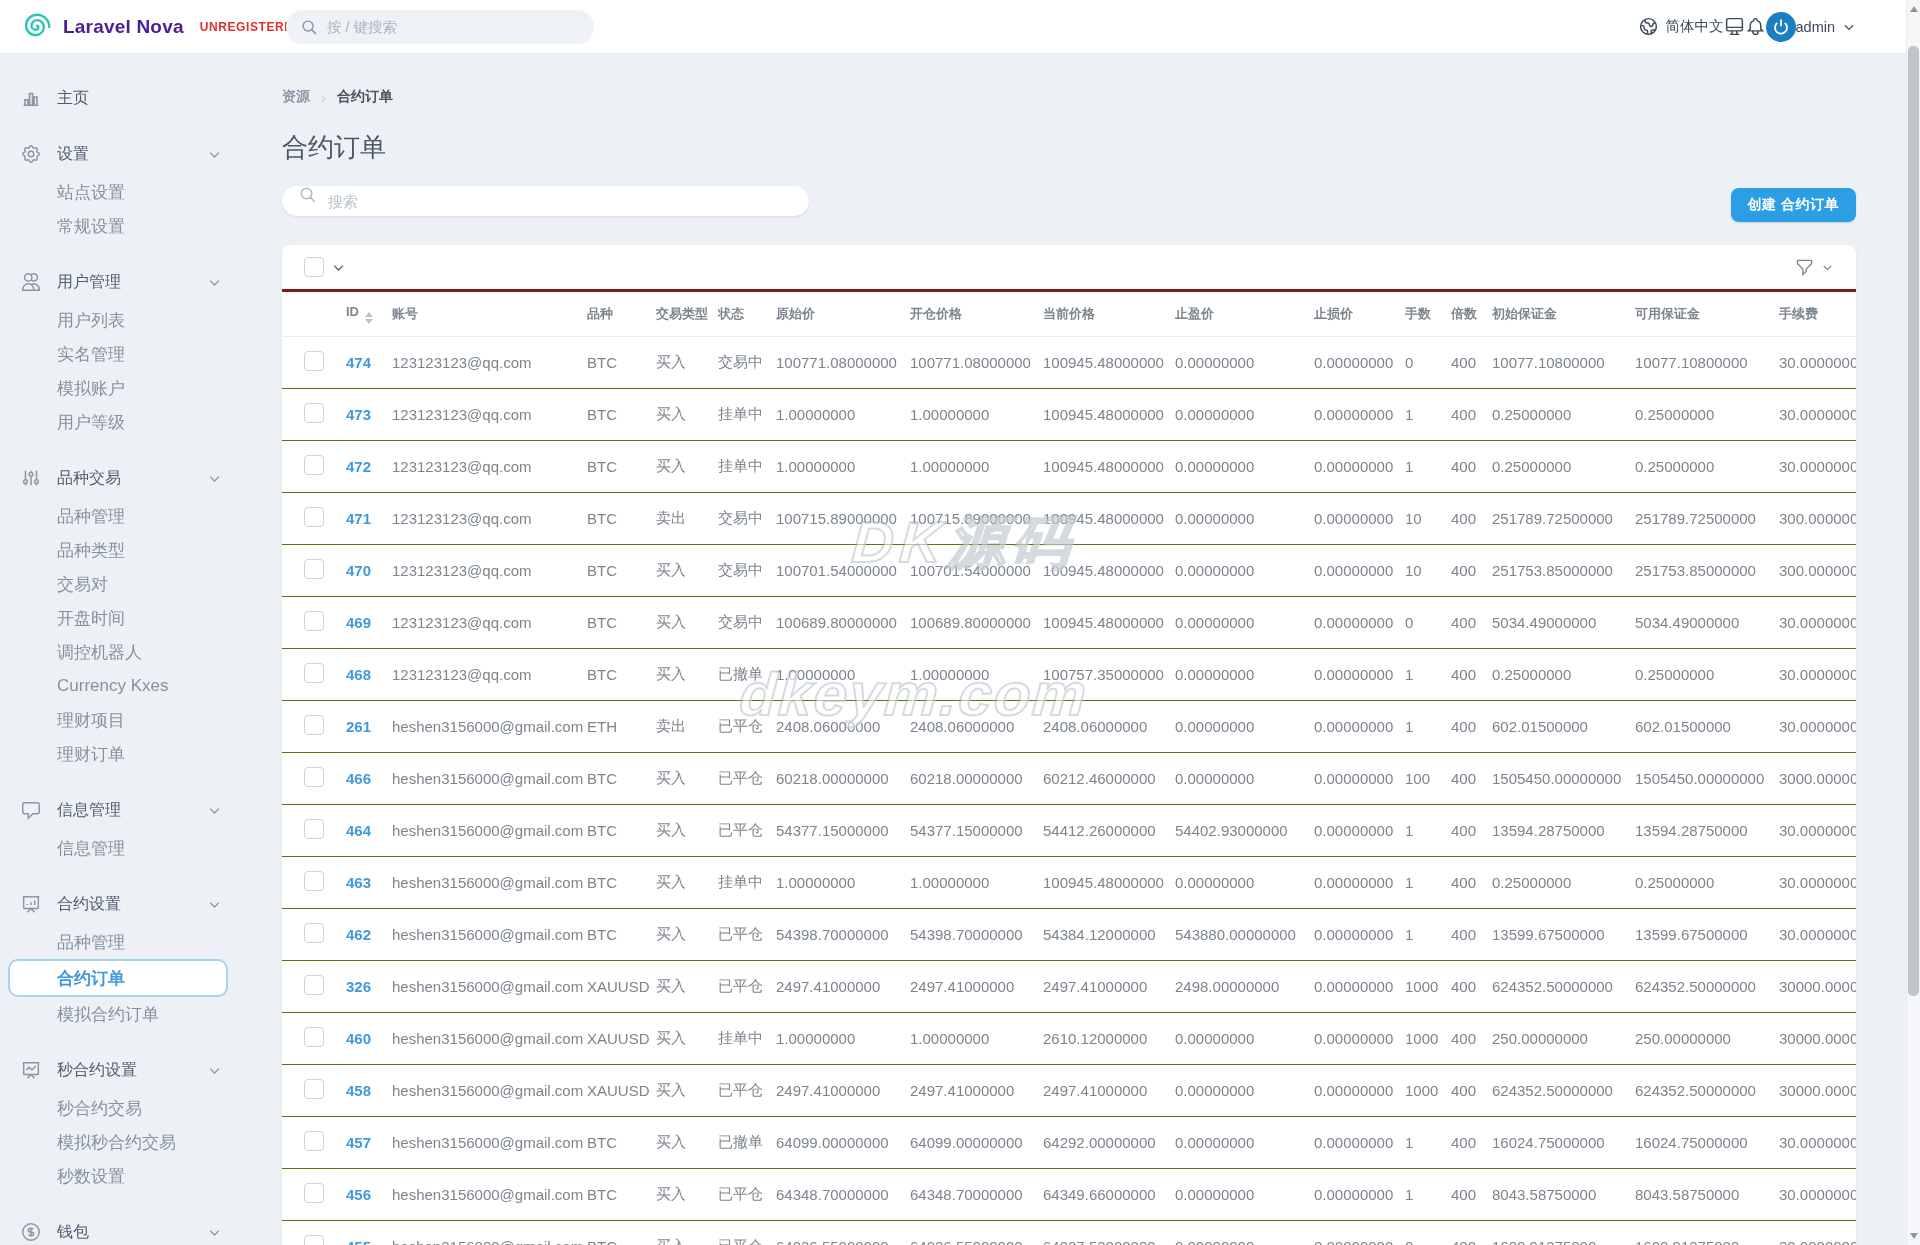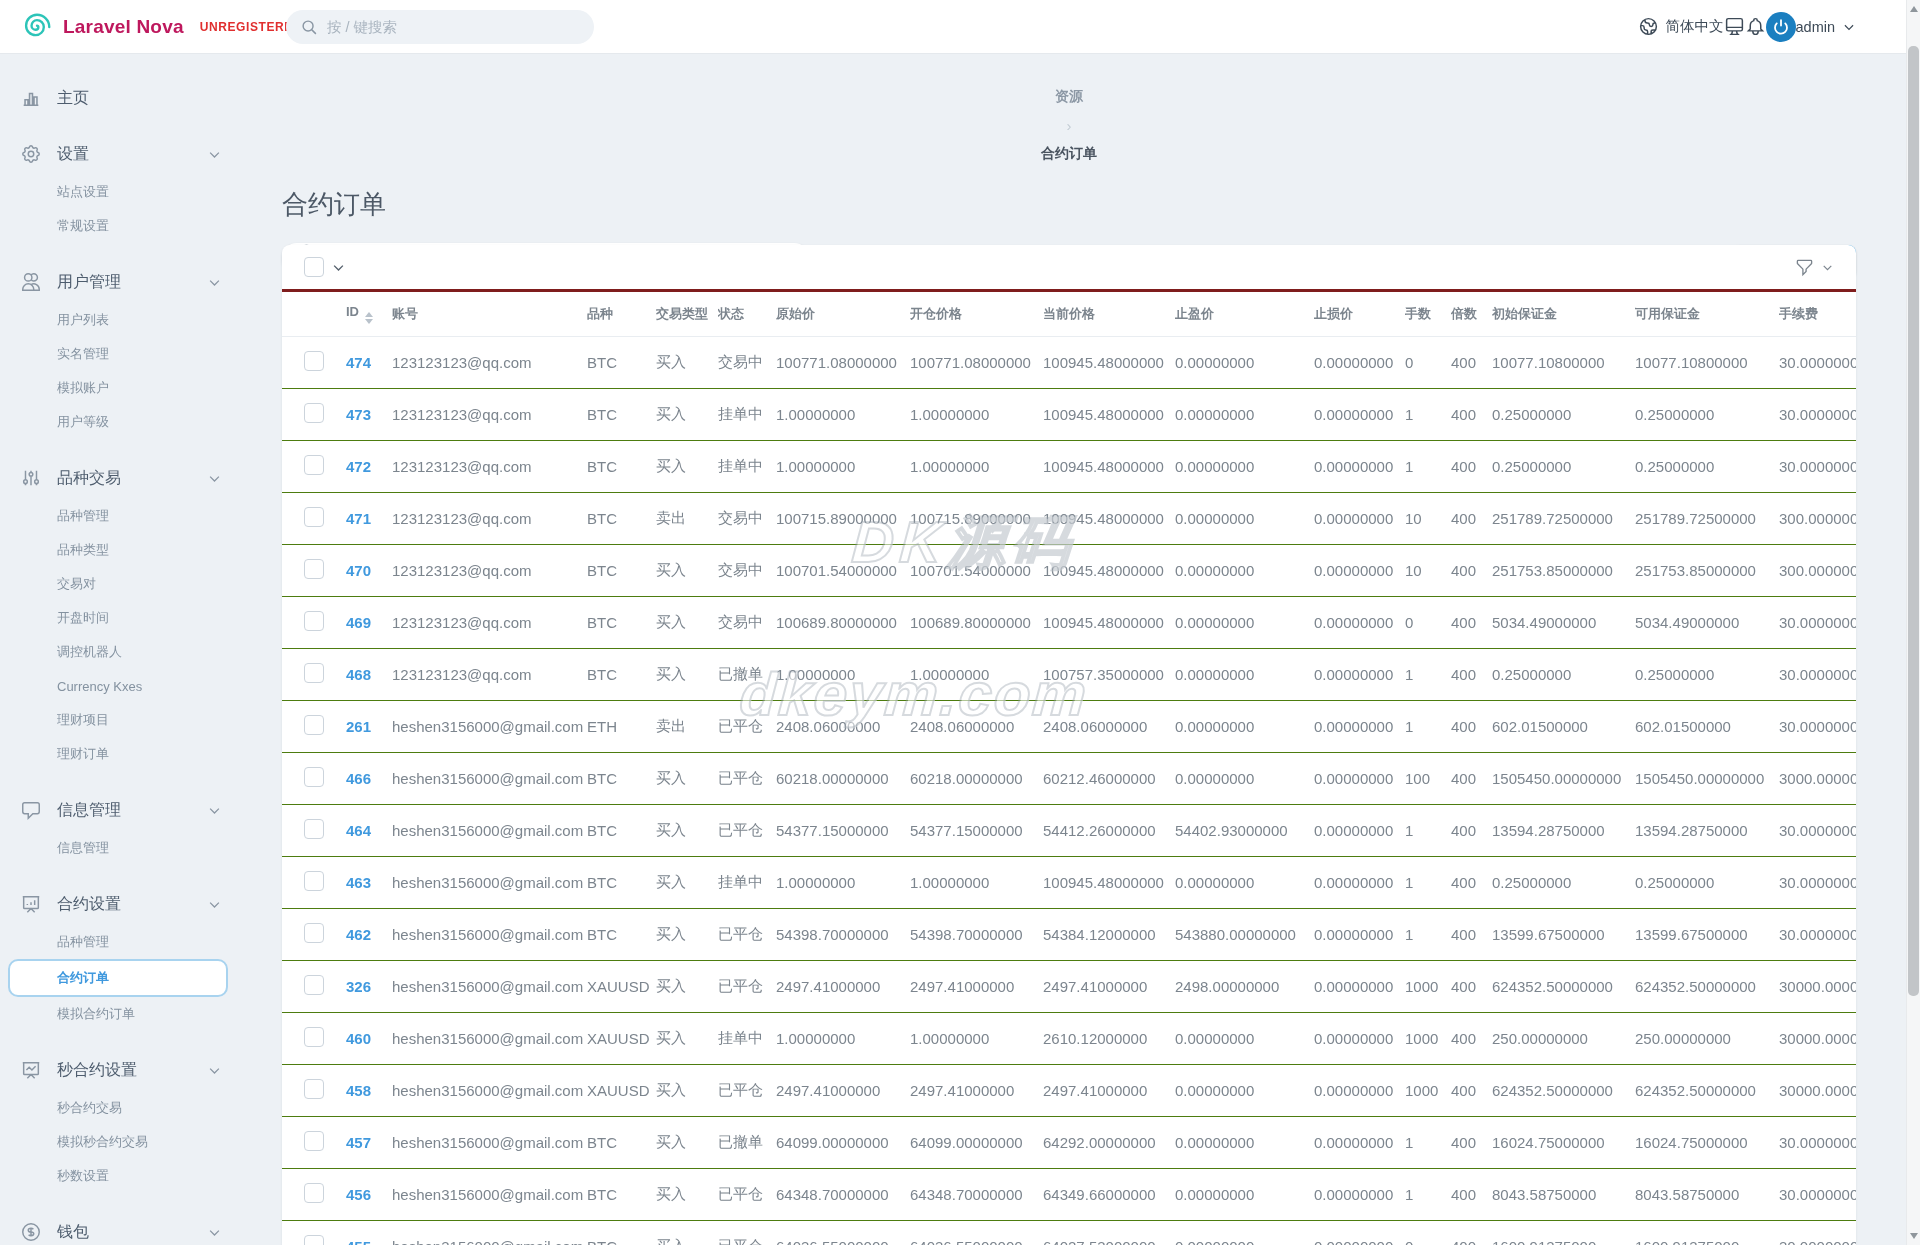--- a/index.html
+++ b/index.html
@@ -13,21 +13,21 @@
   svg { display:block; }
 
   
   .navbar {
     position:absolute; top:0; left:0; width:1920px; height:54px;
     background:#ffffff; border-bottom:1px solid #e5e9ed;
     display:flex; align-items:center; z-index:6;
   }
   .brand-wrap { display:flex; align-items:center; gap:11px; padding-left:22px; cursor:pointer; }
   .brand-logo svg { width:30px; height:30px; }
-  .brand-name { font-size:19px; font-weight:700; color:#be185d; letter-spacing:.2px; }
+  .brand-name { font-size:19px; font-weight:700; color:#4c1d95; letter-spacing:.2px; }
   .license-badge { margin-left:16px; color:#e02f2f; font-size:12px; font-weight:700; letter-spacing:.6px; }
   .nav-search {
     position:absolute; left:286px; top:10px; width:308px; height:34px;
     background:#eef2f6; border-radius:17px;
     display:flex; align-items:center; gap:9px; padding-left:15px;
   }
   .nav-search svg { width:17px; height:17px; stroke:#8996a3; }
   .nav-search input {
     border:none; outline:none; background:transparent; font-size:14.5px;
     color:#4a5568; width:250px; font-family:inherit;
@@ -47,33 +47,33 @@
   .sidebar { position:absolute; top:54px; left:0; width:260px; padding:26px 0 0 20px; }
   .side-header {
     display:flex; align-items:center; height:36px; gap:15px;
     color:#4e5d6e; font-size:16px; cursor:pointer; padding-right:38px;
   }
   .side-icon svg { width:22px; height:22px; stroke:#8a96a3; }
   .side-chevron { margin-left:auto; }
   .side-chevron svg { width:15px; height:15px; stroke:#8a96a3; }
   .side-children { margin:3px 0 21px 37px; }
   .side-child {
-    height:34px; display:flex; align-items:center; font-size:13px;
+    height:34px; display:flex; align-items:center; font-size:17px;
     color:#8492a0; cursor:pointer; white-space:nowrap;
   }
   .side-child.active {
     border:2px solid #a8d3ef; border-radius:10px; background:#ffffff;
     color:#4099de; font-weight:700;
     margin-left:-49px; padding-left:47px; width:220px; height:38px;
   }
   .side-section.standalone { margin-bottom:20px; }
 
   
   .main { position:absolute; left:282px; top:54px; width:1574px; }
-  .breadcrumb { margin-top:34px; display:flex; align-items:center; gap:11px; font-size:14px;flex-direction:column; }
+  .breadcrumb { margin-top:34px; display:flex; align-items:center; gap:11px; font-size:14px; }
   .breadcrumb .root { color:#8c98a5; font-weight:700; cursor:pointer; }
   .breadcrumb .sep { color:#c3ccd4; font-size:15px; }
   .breadcrumb .current { color:#4a5460; font-weight:700; }
   .page-title { margin-top:24px; font-size:26px; font-weight:400; color:#4c5866; }
   .actions-row { margin-top:21px; position:relative; height:38px; }
   .search-pill {
     width:527px; height:30px; background:#ffffff; border-radius:19px;
     box-shadow:0 1px 3px rgba(27,37,50,.09);
     display:flex; gap:11px; padding-left:17px;
   }

